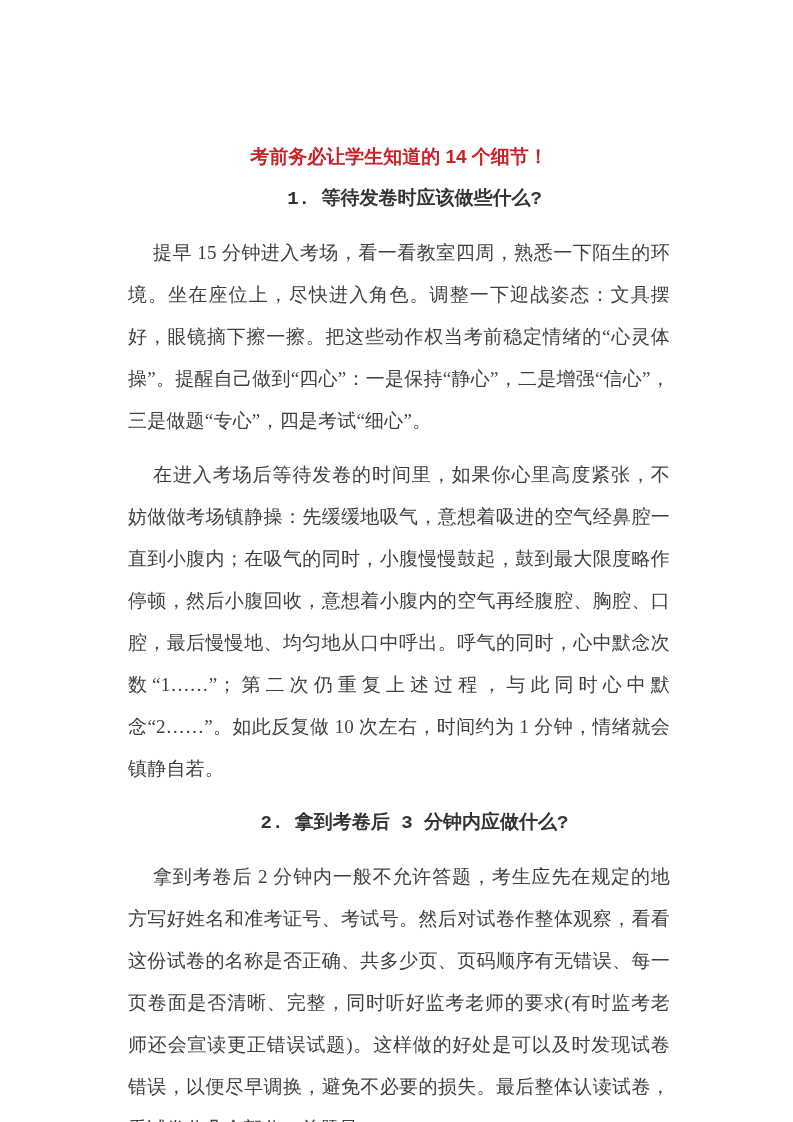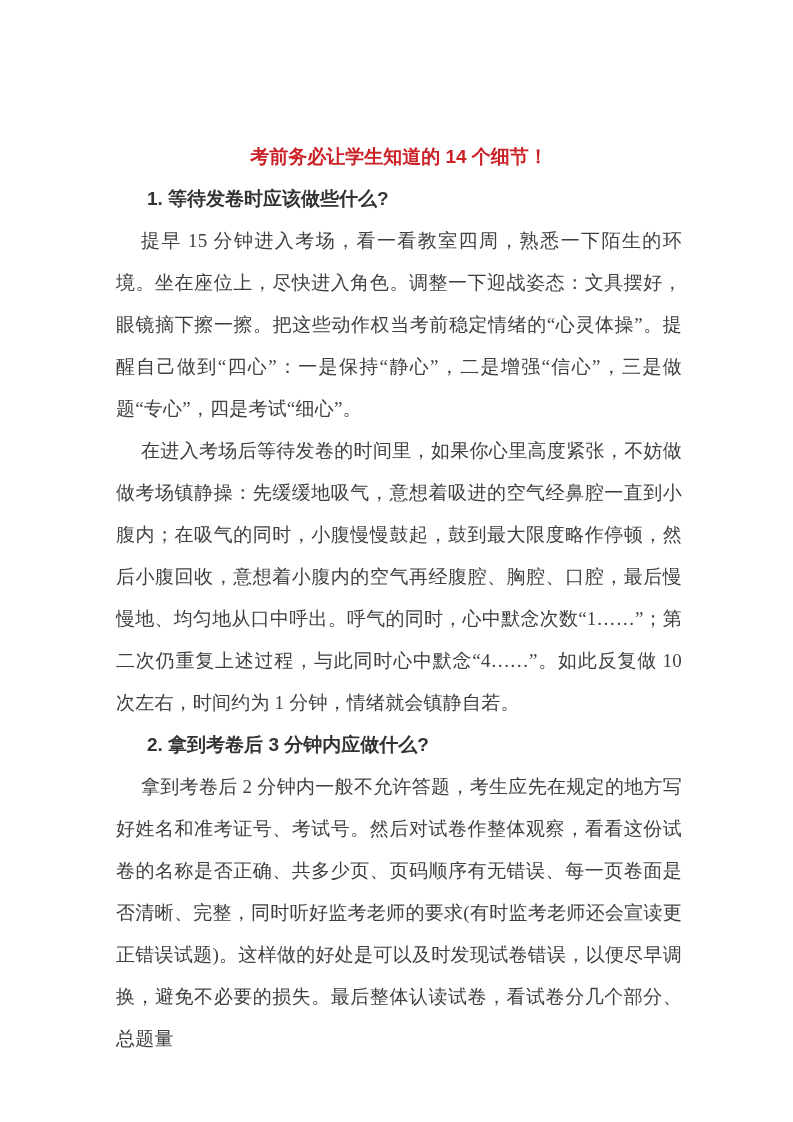--- a/index.html
+++ b/index.html
@@ -32,41 +32,41 @@
     font-family: "Liberation Sans", "DejaVu Sans", sans-serif;
     color: #cb2227;
   }
   .section-heading {
     margin: 0;
     padding-left: 31px;
     font-weight: bold;
     font-size: 19px;
     line-height: 42px;
     color: #333333;
-    text-align: left;
-    font-family: Liberation Sans, sans-serif;
+    text-align: center;
+    font-family: Liberation Mono, monospace;
   }
   .body-para {
-    margin: 0;
+    margin: 12px;
     text-indent: 25px;
     text-align: justify;
     letter-spacing: 0.2px;
   }
 </style>
 </head>
 <body>
 
 <div class="page-content">
 
   <h1 class="doc-title" style="color: rgb(203, 34, 39);">考前务必让学生知道的 14 个细节！</h1>
 
   <section>
     <h2 class="section-heading">1. 等待发卷时应该做些什么?</h2>
     <p class="body-para">提早 15 分钟进入考场，看一看教室四周，熟悉一下陌生的环境。坐在座位上，尽快进入角色。调整一下迎战姿态：文具摆好，眼镜摘下擦一擦。把这些动作权当考前稳定情绪的“心灵体操”。提醒自己做到“四心”：一是保持“静心”，二是增强“信心”，三是做题“专心”，四是考试“细心”。</p>
-    <p class="body-para">在进入考场后等待发卷的时间里，如果你心里高度紧张，不妨做做考场镇静操：先缓缓地吸气，意想着吸进的空气经鼻腔一直到小腹内；在吸气的同时，小腹慢慢鼓起，鼓到最大限度略作停顿，然后小腹回收，意想着小腹内的空气再经腹腔、胸腔、口腔，最后慢慢地、均匀地从口中呼出。呼气的同时，心中默念次数“1……”；第二次仍重复上述过程，与此同时心中默念“4……”。如此反复做 10 次左右，时间约为 1 分钟，情绪就会镇静自若。</p>
+    <p class="body-para">在进入考场后等待发卷的时间里，如果你心里高度紧张，不妨做做考场镇静操：先缓缓地吸气，意想着吸进的空气经鼻腔一直到小腹内；在吸气的同时，小腹慢慢鼓起，鼓到最大限度略作停顿，然后小腹回收，意想着小腹内的空气再经腹腔、胸腔、口腔，最后慢慢地、均匀地从口中呼出。呼气的同时，心中默念次数“1……”；第二次仍重复上述过程，与此同时心中默念“2……”。如此反复做 10 次左右，时间约为 1 分钟，情绪就会镇静自若。</p>
   </section>
 
   <section>
     <h2 class="section-heading">2. 拿到考卷后 3 分钟内应做什么?</h2>
     <p class="body-para">拿到考卷后 2 分钟内一般不允许答题，考生应先在规定的地方写好姓名和准考证号、考试号。然后对试卷作整体观察，看看这份试卷的名称是否正确、共多少页、页码顺序有无错误、每一页卷面是否清晰、完整，同时听好监考老师的要求(有时监考老师还会宣读更正错误试题)。这样做的好处是可以及时发现试卷错误，以便尽早调换，避免不必要的损失。最后整体认读试卷，看试卷分几个部分、总题量</p>
   </section>
 
 </div>
 
 </body></html>

